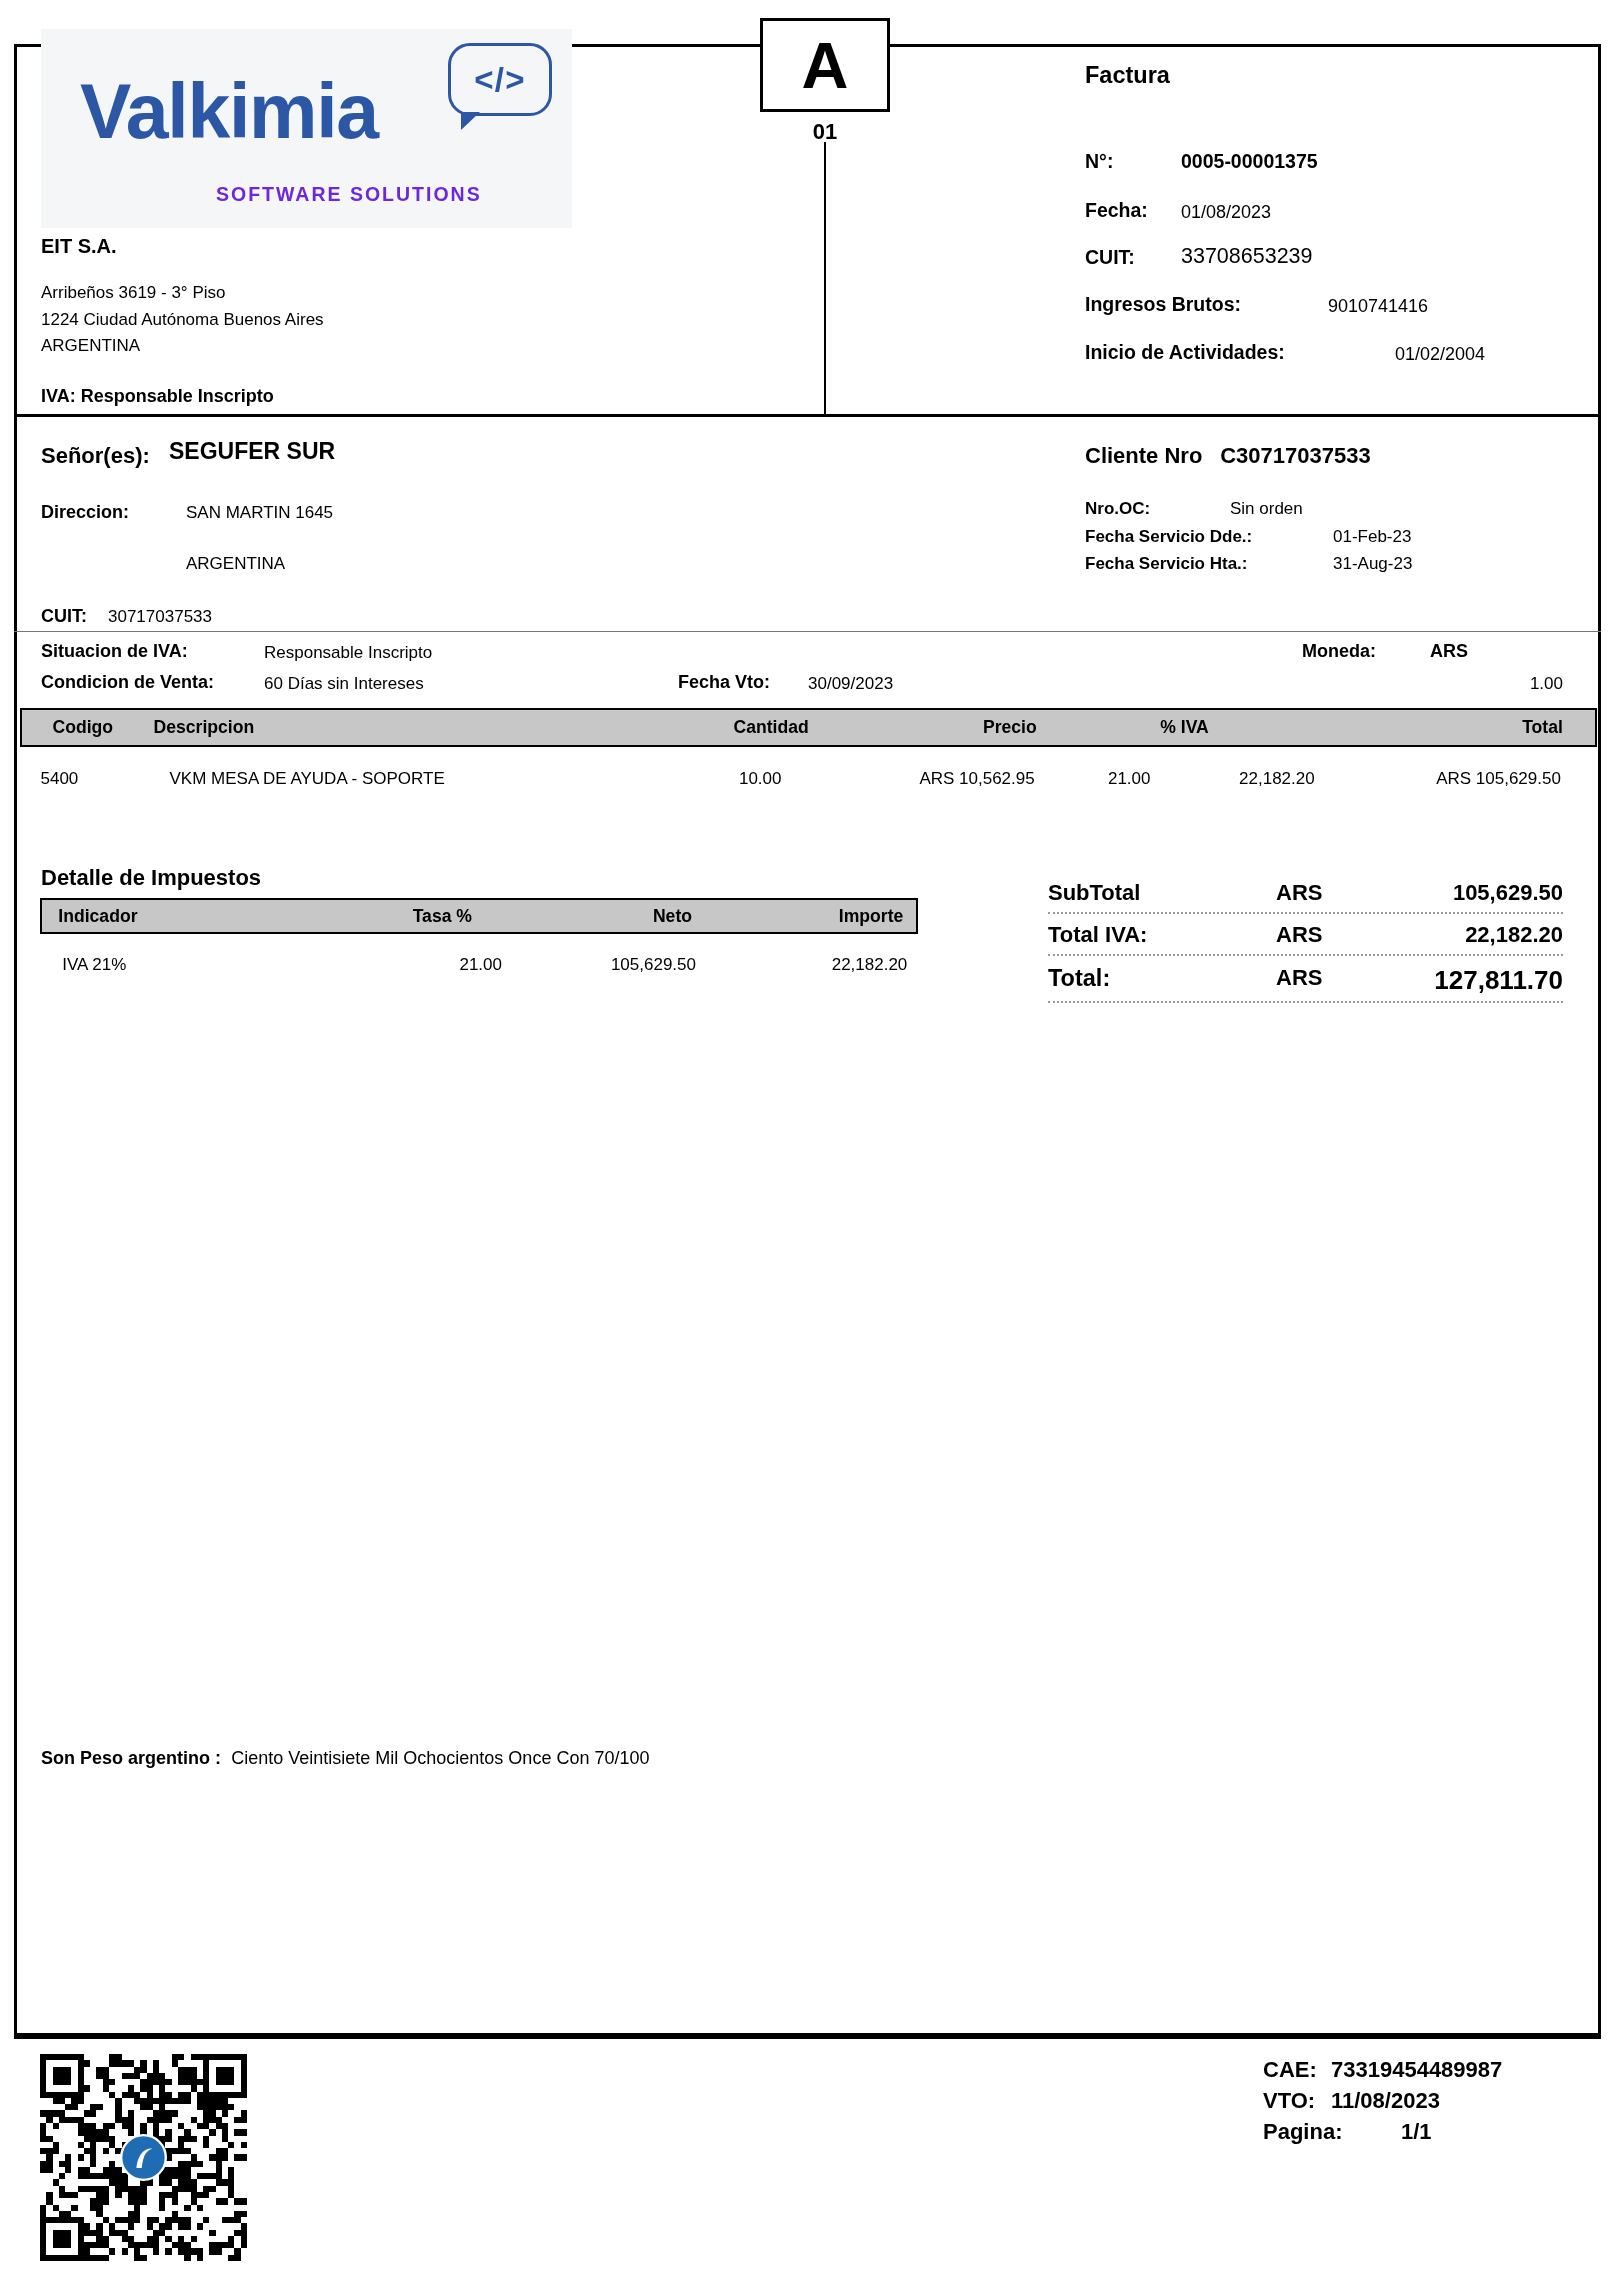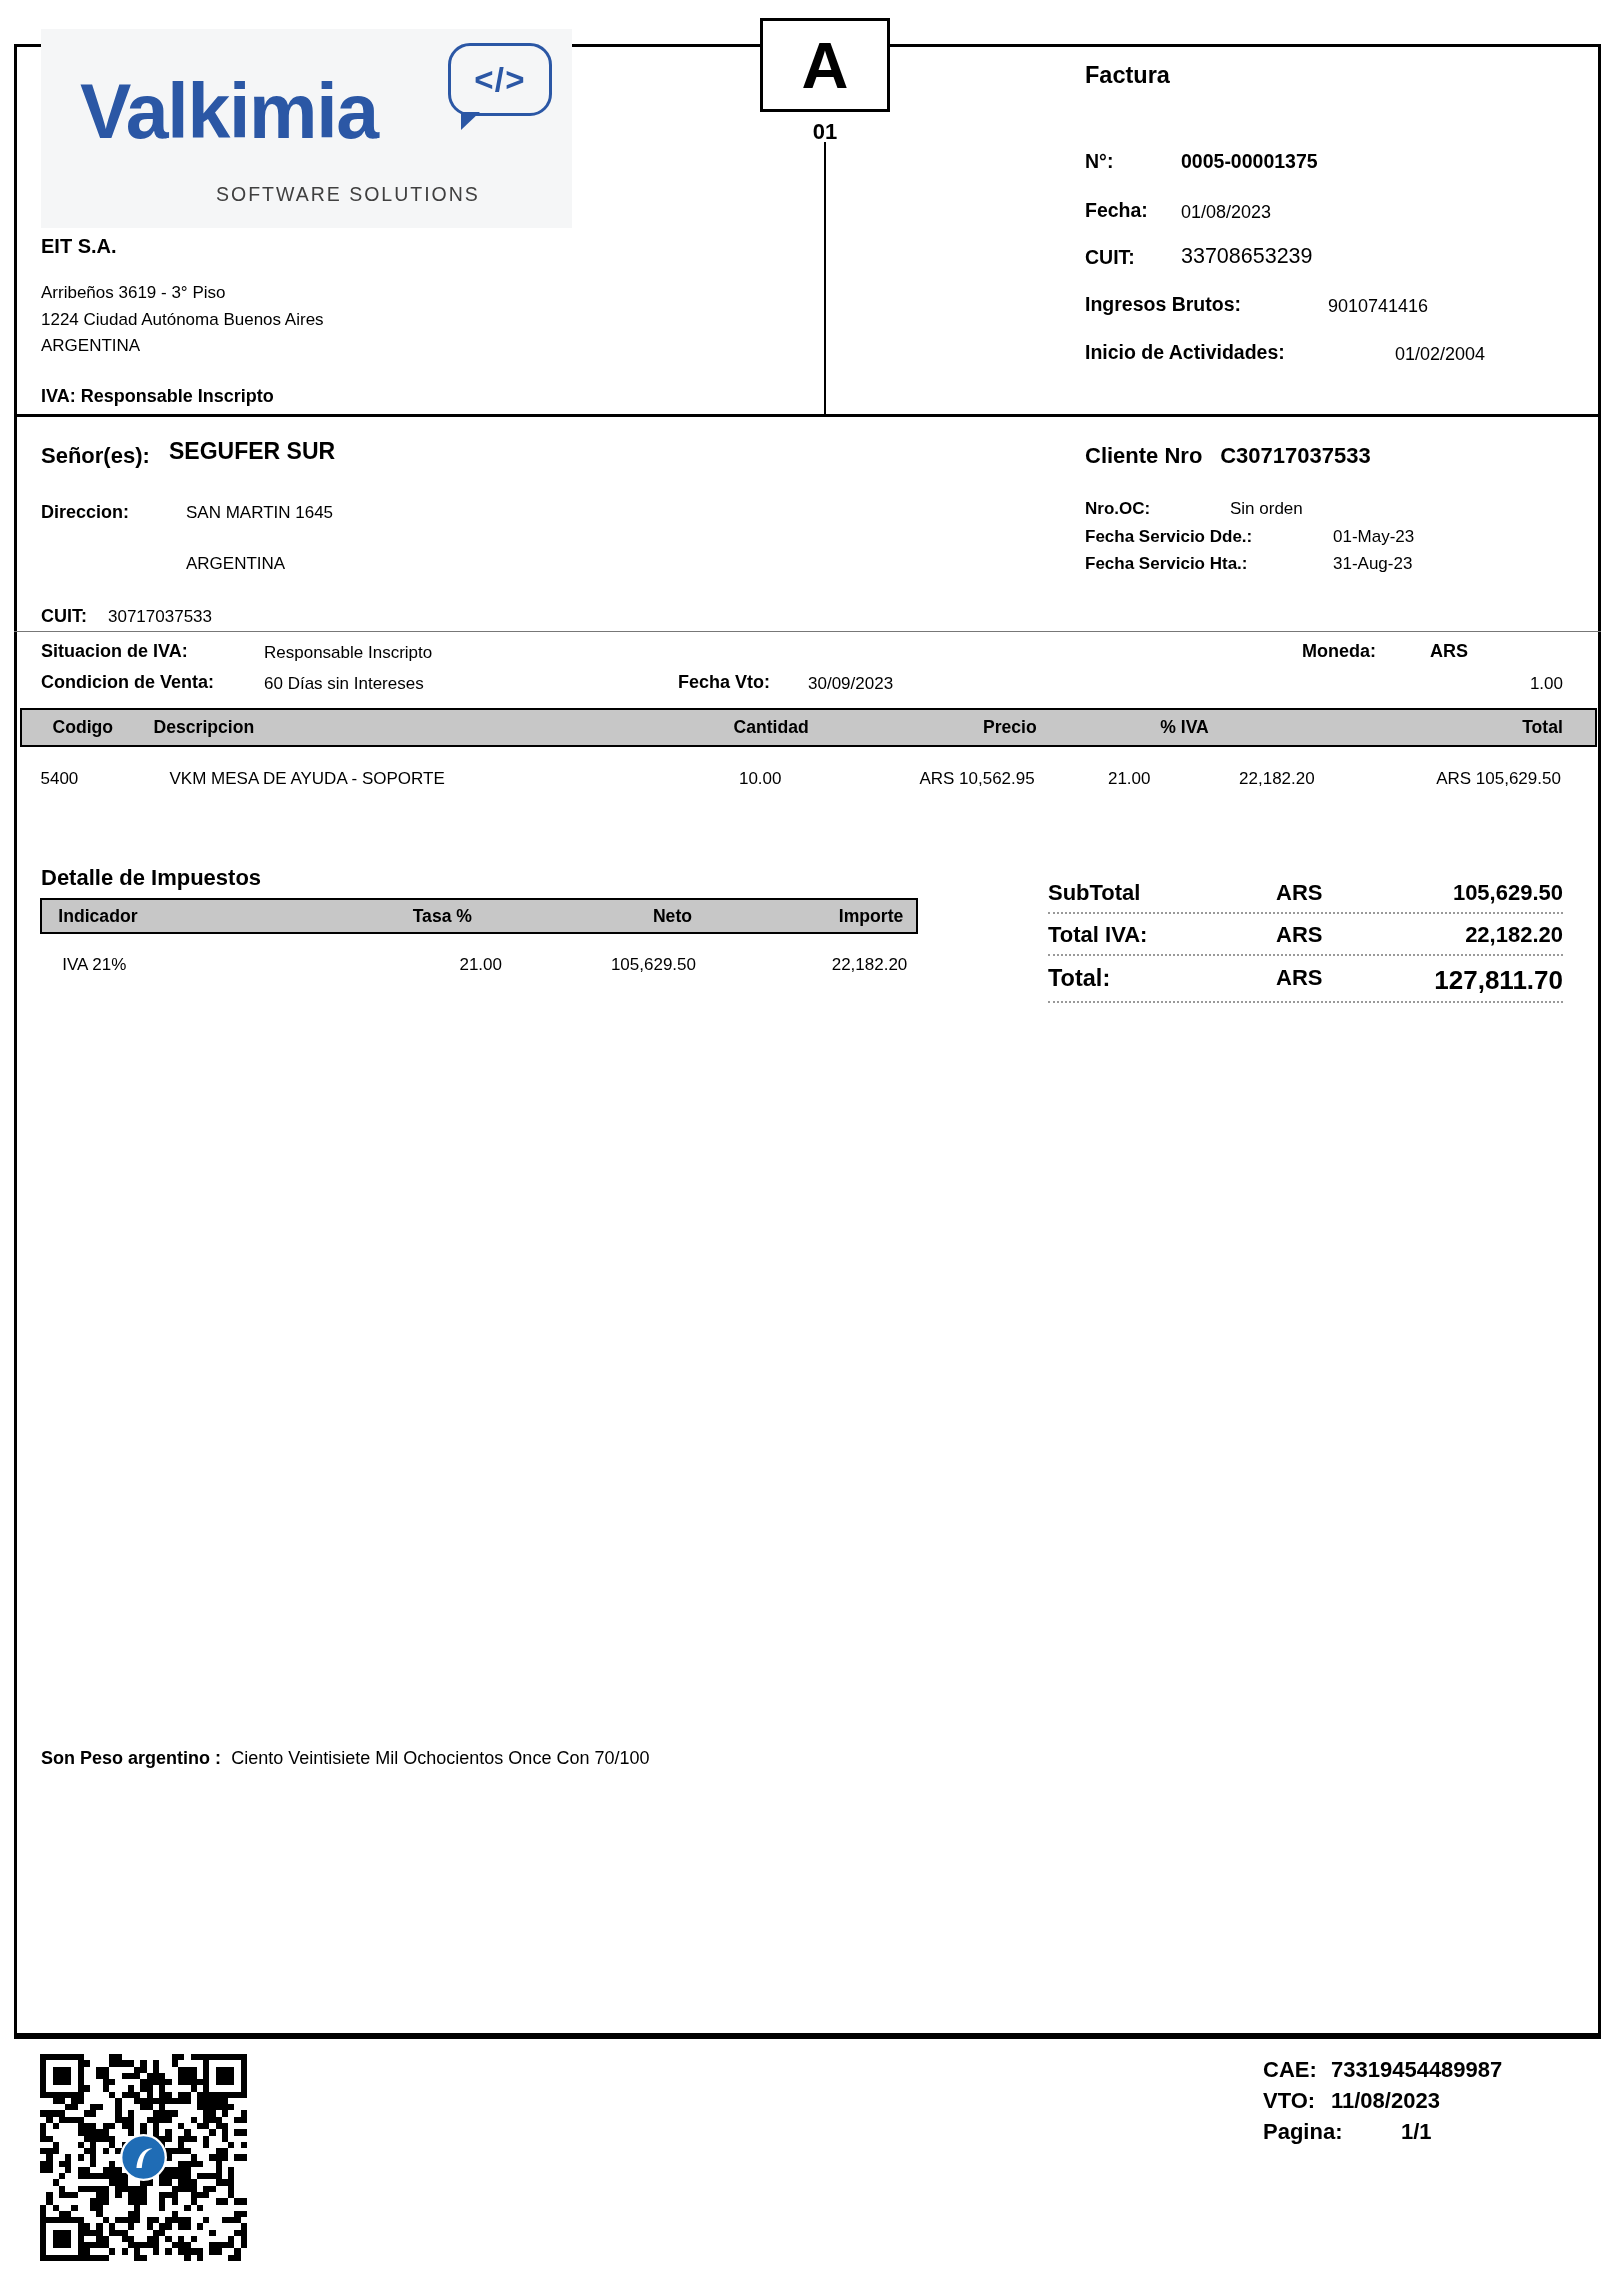--- a/index.html
+++ b/index.html
@@ -32,21 +32,21 @@
   .bubble {
     position:absolute; left:407px; top:14.3px; width:104px; height:73px;
     border:3.9px solid #2b57a5; border-radius:22px; background:#f5f6f7;
     display:flex; align-items:center; justify-content:center;
   }
   .bubble .glyph { font-size:33px; font-weight:700; color:#2b57a5; letter-spacing:1.3px; }
   .bubble:after {
     content:''; position:absolute; left:10.4px; bottom:-17px; width:0; height:0;
     border-top:18px solid #2b57a5; border-right:19.5px solid transparent;
   }
-  .brand-tagline { position:absolute; left:175px; top:154px; font-size:19.5px; font-weight:400; color:#404040; letter-spacing:2px; }
+  .brand-tagline { position:absolute; left:175px; top:154px; font-size:19.5px; font-weight:700; color:#6d28d9; letter-spacing:2px; }
 
   
   .typebox {
     position:absolute; left:760px; top:18px; width:130px; height:94px;
     border:3.3px solid #000; background:#fff;
     display:flex; align-items:center; justify-content:center;
   }
   .typebox span { font-size:65px; font-weight:700; }
 
   
@@ -123,21 +123,21 @@
     <span style="margin-left:11.7px">C30717037533</span>
   </div>
 
   <div class="abs b t27" style="left:41px; top:502px">Direccion:</div>
   <div class="abs t26" style="left:186px; top:503px">SAN MARTIN 1645</div>
   <div class="abs t26" style="left:186px; top:554px">ARGENTINA</div>
 
   <div class="abs b t26" style="left:1085px; top:499px">Nro.OC:</div>
   <div class="abs t26" style="left:1230px; top:499px">Sin orden</div>
   <div class="abs b t26" style="left:1085px; top:527px">Fecha Servicio Dde.:</div>
-  <div class="abs t26" style="left:1333px; top:527px">01-May-23</div>
+  <div class="abs t26" style="left:1333px; top:527px">01-Feb-23</div>
   <div class="abs b t26" style="left:1085px; top:554px">Fecha Servicio Hta.:</div>
   <div class="abs t26" style="left:1333px; top:554px">31-Aug-23</div>
 
   <div class="abs b t27" style="left:41px; top:606px">CUIT:</div>
   <div class="abs t26" style="left:108px; top:607px">30717037533</div>
 
   <div class="abs" style="left:14.3px; top:631px; width:1587px; height:1.3px; background:#777"></div>
 
   <div class="abs b t27" style="left:41px; top:641px">Situacion de IVA:</div>
   <div class="abs t26" style="left:264px; top:643px">Responsable Inscripto</div>

